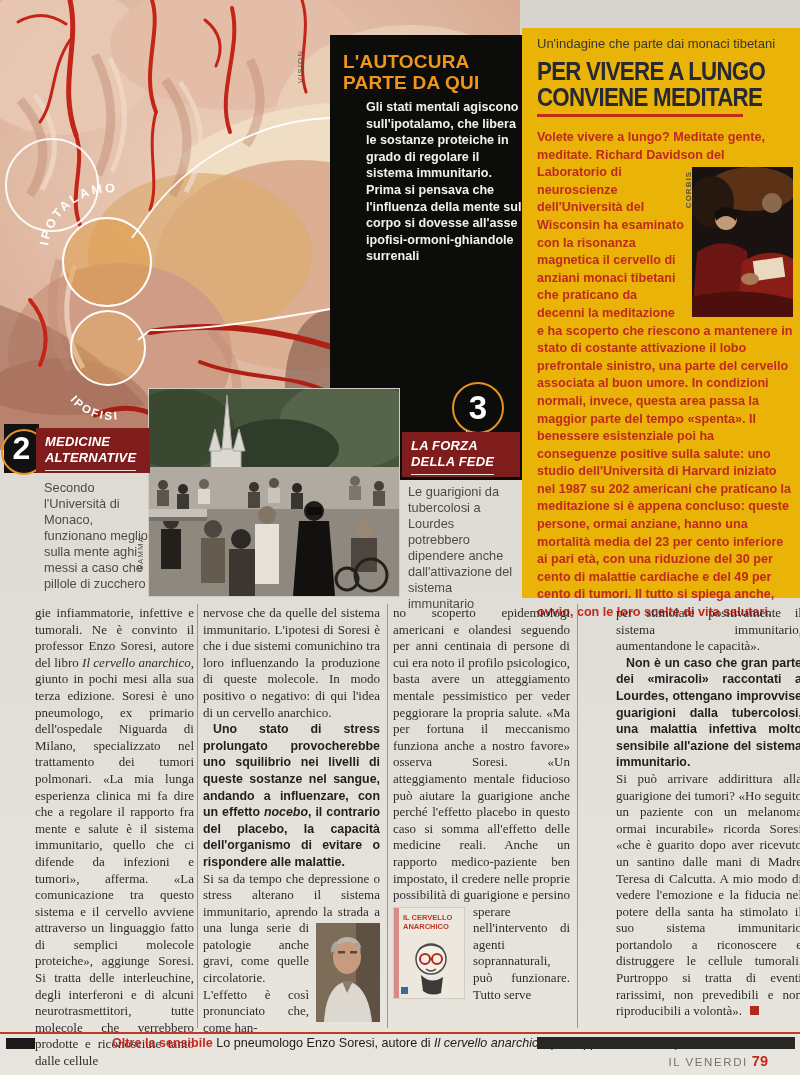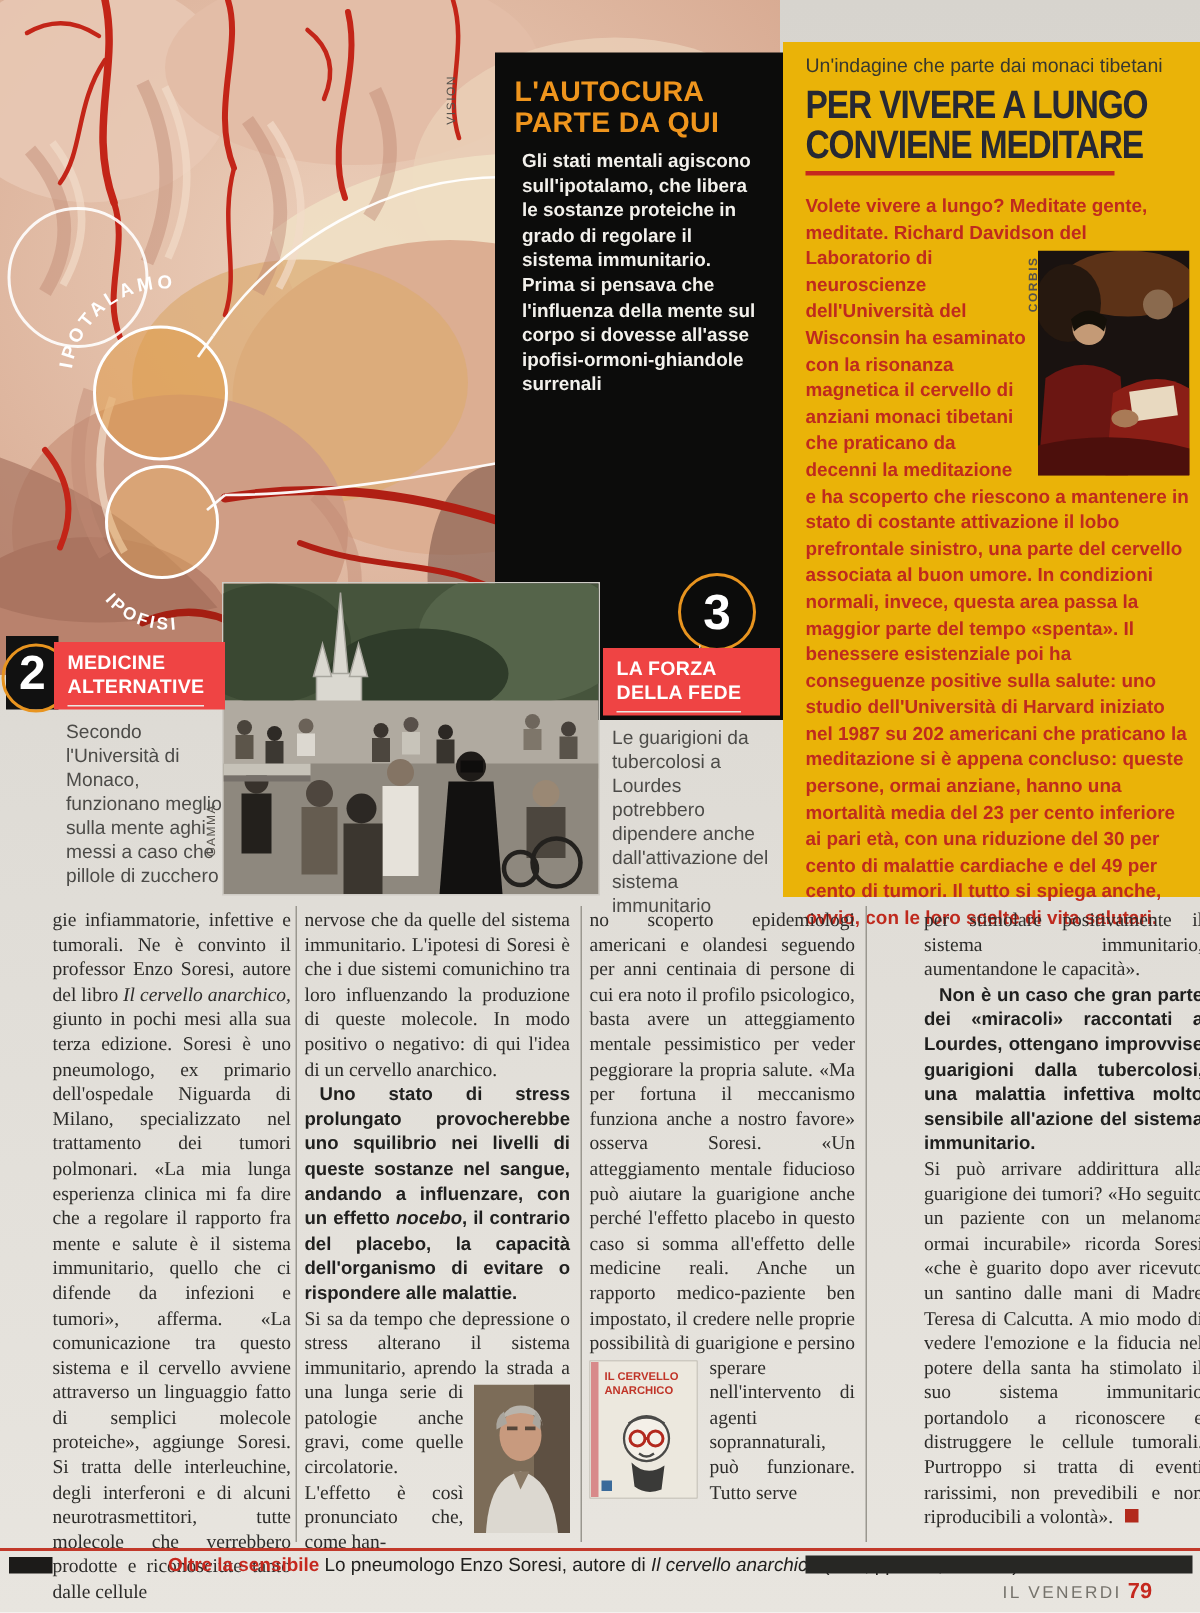--- a/index.html
+++ b/index.html
@@ -9,34 +9,34 @@
     background:linear-gradient(180deg,#d7d4ce 0%,#dedbd5 45%,#e8e5df 100%);
     font-family:"Liberation Sans",sans-serif;
     color:#2b2b2b;
   }
   .abs { position:absolute; }
 
   
   .brain { left:0; top:0; width:520px; height:450px; }
   .black-panel { left:330px; top:35px; width:226px; height:445px; background:#0c0c0b; }
   .autocura-title { position:absolute; left:13px; top:16px; font-weight:bold; font-size:19px; line-height:21px; color:#ef951d; letter-spacing:.2px; }
-  .autocura-body { position:absolute; left:18px; top:64px; width:158px; font-weight:bold; font-size:12.6px; line-height:16.6px; color:#f3f1ec; }
+  .autocura-body { position:absolute; left:36px; top:64px; width:158px; font-weight:bold; font-size:12.6px; line-height:16.6px; color:#f3f1ec; }
   .orange-tick { position:absolute; right:5px; top:21px; width:15px; height:4px; background:#e8941f; }
 
   .vcredit { position:absolute; writing-mode:vertical-rl; transform:rotate(180deg); font-size:8px; color:#55524c; letter-spacing:1px; }
 
   .lourdes { left:148px; top:388px; width:252px; height:209px; border:1px solid #cfccc6; }
 
   .badge { text-align:center; font-weight:bold; color:#fff; }
   .badge2-ring { left:1px; top:429px; width:46px; height:46px; border:2.5px solid #e8941f; border-radius:50%; }
   .badge2-sq { left:4px; top:424px; width:35px; height:49px; background:#111; font-size:32px; line-height:48px; }
   .badge3-ring { left:452px; top:382px; width:52px; height:52px; border:2.5px solid #e8941f; border-radius:50%; font-size:33px; line-height:48px; }
   .badge3-line { left:466px; top:430px; width:24px; height:12px; border-left:1px solid #cfcfcb; border-bottom:1px solid #cfcfcb; }
 
-  .bar { background:#ef4444; color:#fff; font-weight:bold; font-size:13px; line-height:16px; padding:6px 0 0 9px; letter-spacing:.2px; }
+  .bar { background:#7f1d1d; color:#fff; font-weight:bold; font-size:13px; line-height:16px; padding:6px 0 0 9px; letter-spacing:.2px;font-style:italic; }
   .bar .ul { display:inline-block; border-bottom:1px solid #e9e7e2; padding-bottom:4px; }
   .bar-medicina { left:36px; top:428px; width:114px; height:45px; }
   .bar-fede { left:402px; top:432px; width:118px; height:45px; }
 
   .caption { font-size:12.8px; line-height:16px; color:#4c4b48; }
   .cap2 { left:44px; top:480px; width:106px; }
   .cap3 { left:408px; top:484px; width:106px; }
 
   
   .med-art { left:522px; top:28px; width:278px; height:570px; background:#eab308; padding:8px 6px 0 15px; }

